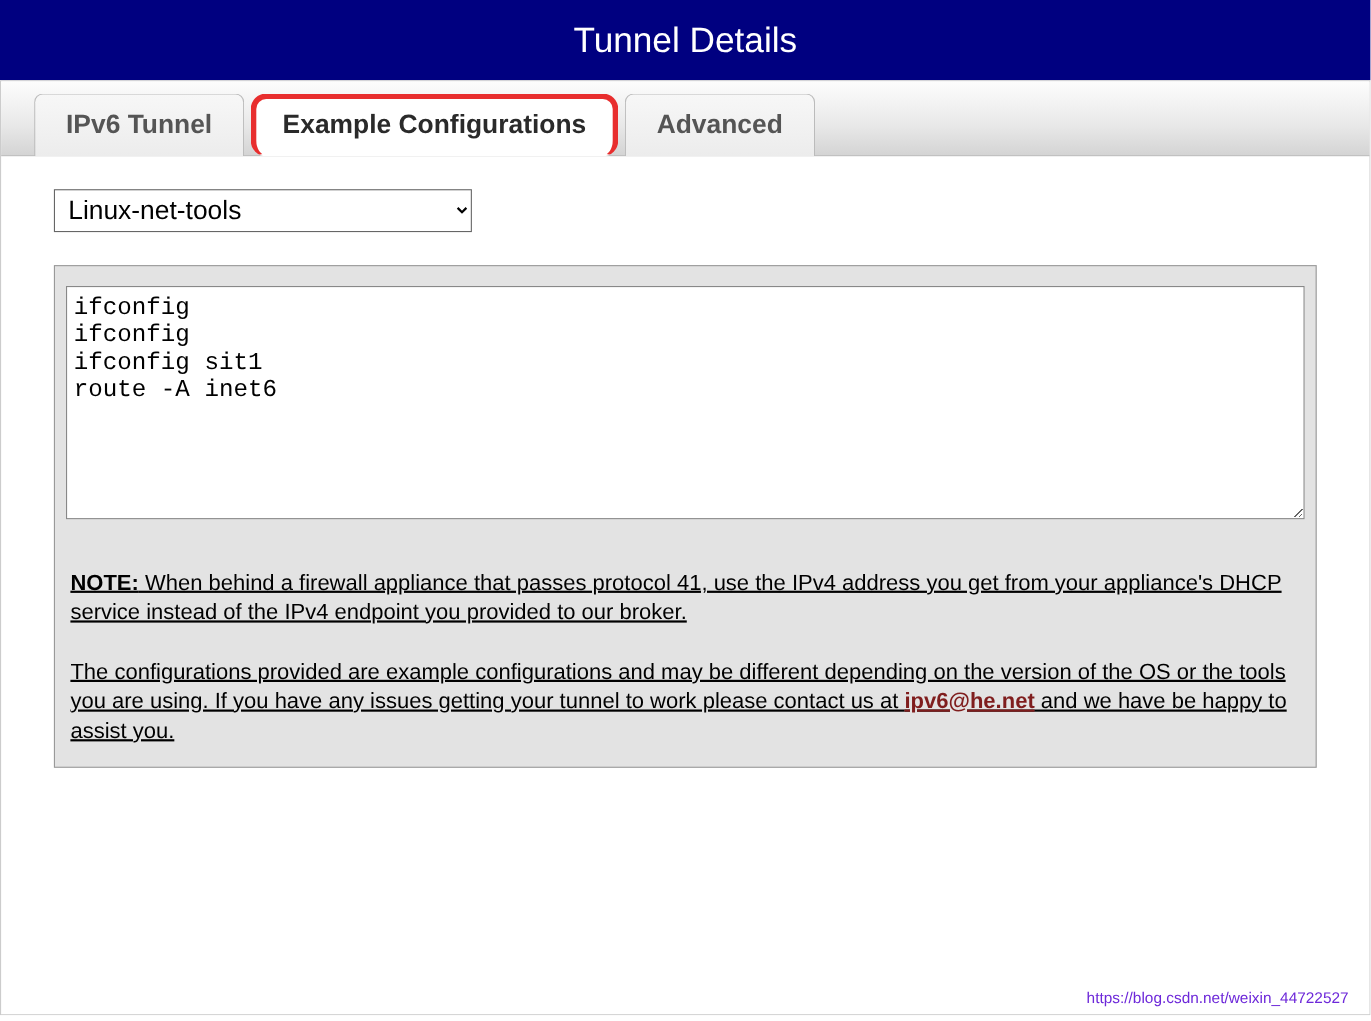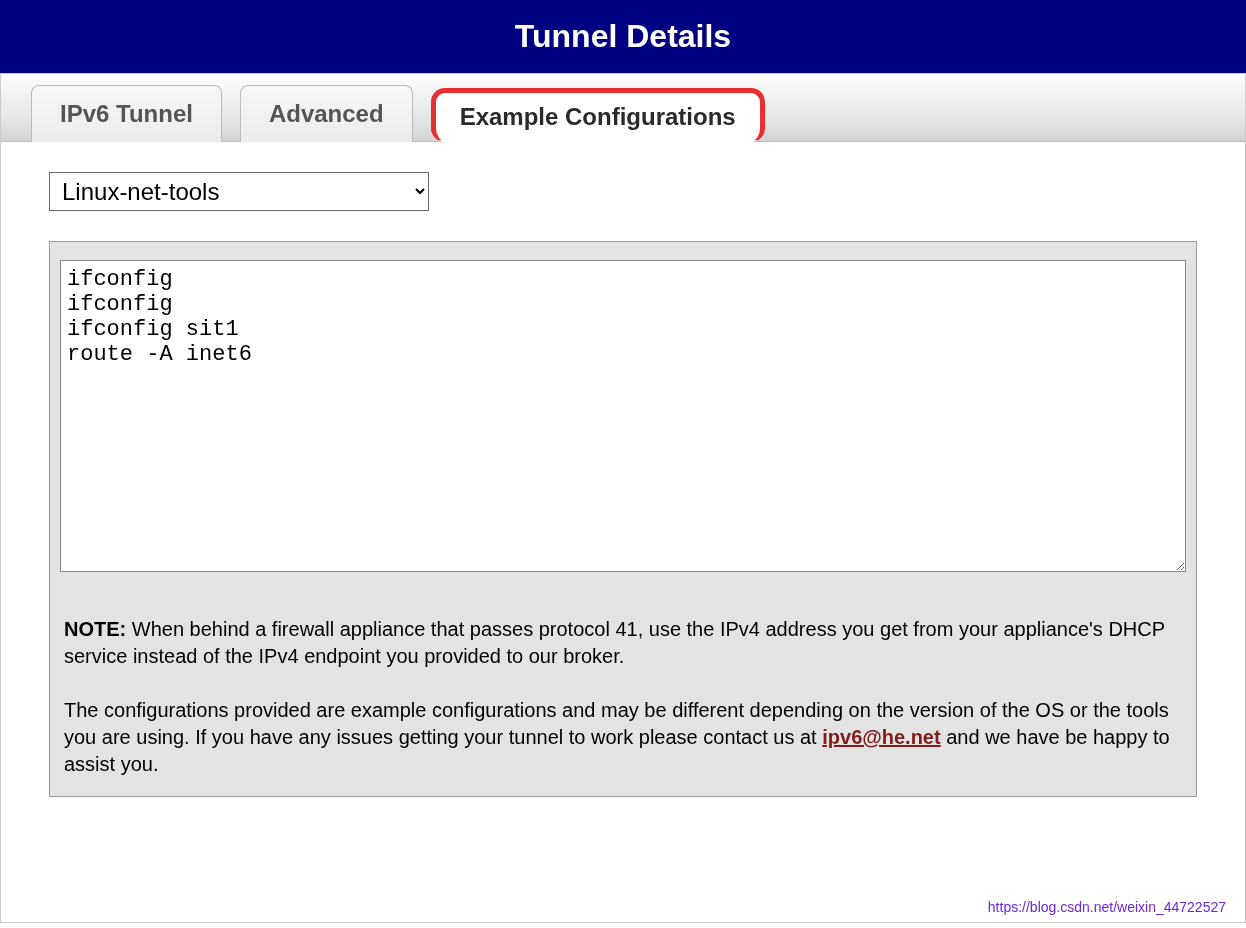--- a/index.html
+++ b/index.html
@@ -6,37 +6,36 @@
     body {
       font-family: Arial, Helvetica, sans-serif;
       background: #fff;
       width: 1246px;
     }
     .header {
       background: #000080;
       color: #fff;
       text-align: center;
       font-size: 32px;
-      font-weight: bold;
+      font-weight: normal;
       padding: 18px 0;
     }
     .panel {
       border: 1px solid #ccc;
       margin: 0;
       background: #fff;
       min-height: 850px;
     }
     .tabs {
       display: flex;
       background: linear-gradient(to bottom, #fdfdfd 0%, #e8e8e8 60%, #d4d4d4 100%);
       border-bottom: 1px solid #bbb;
       padding: 10px 30px 0 30px;
-      gap: 16px;
+      gap: 4px;
       position: relative;
-      align-items: flex-end;
     }
     .tab {
       background: linear-gradient(to bottom, #f7f7f7 0%, #ececec 100%);
       border: 1px solid #bbb;
       border-bottom: none;
       border-radius: 8px 8px 0 0;
       padding: 14px 28px;
       font-size: 24px;
       font-weight: bold;
       color: #555;
@@ -51,20 +50,21 @@
       border-bottom: 1px solid #fff;
       z-index: 2;
     }
     .highlight-box {
       border: 5px solid #e82e2e;
       border-radius: 14px;
       padding: 10px 24px;
     }
     .content {
       padding: 30px 48px;
+      text-decoration: underline;
     }
     .os-select {
       font-size: 24px;
       padding: 4px 8px;
       border: 1px solid #666;
       background: #fff;
       min-width: 380px;
       font-family: Arial, Helvetica, sans-serif;
     }
     .config-box {
@@ -74,21 +74,21 @@
       padding: 18px 10px 18px 10px;
     }
     .instruction {
       font-size: 25px;
       color: #000;
       margin-bottom: 10px;
       margin-left: 8px;
     }
     .cmd-textarea {
       width: 100%;
-      height: 312px;
+      height: 212px;
       background: #fff;
       border: 1px solid #888;
       font-family: "Courier New", monospace;
       font-size: 22px;
       padding: 6px;
       resize: both;
       white-space: pre;
       overflow: auto;
     }
     .note-block {
@@ -122,25 +122,25 @@
 <div class="outer">
   <div class="header">
     <span>Tunnel Details</span>
   </div>
 
   <div class="panel">
     <div class="tabs">
       <div class="tab">
         <span>IPv6 Tunnel</span>
       </div>
+      <div class="tab active highlight-box">
+        <span>Example Configurations</span>
+      </div>
       <div class="tab">
         <span>Advanced</span>
-      </div>
-      <div class="tab active highlight-box">
-        <span>Example Configurations</span>
       </div>
     </div>
 
     <div class="content">
       <select class="os-select">
         <option>Linux-net-tools</option>
       </select>
 
       <div class="config-box">
         <textarea class="cmd-textarea" style="">ifconfig

